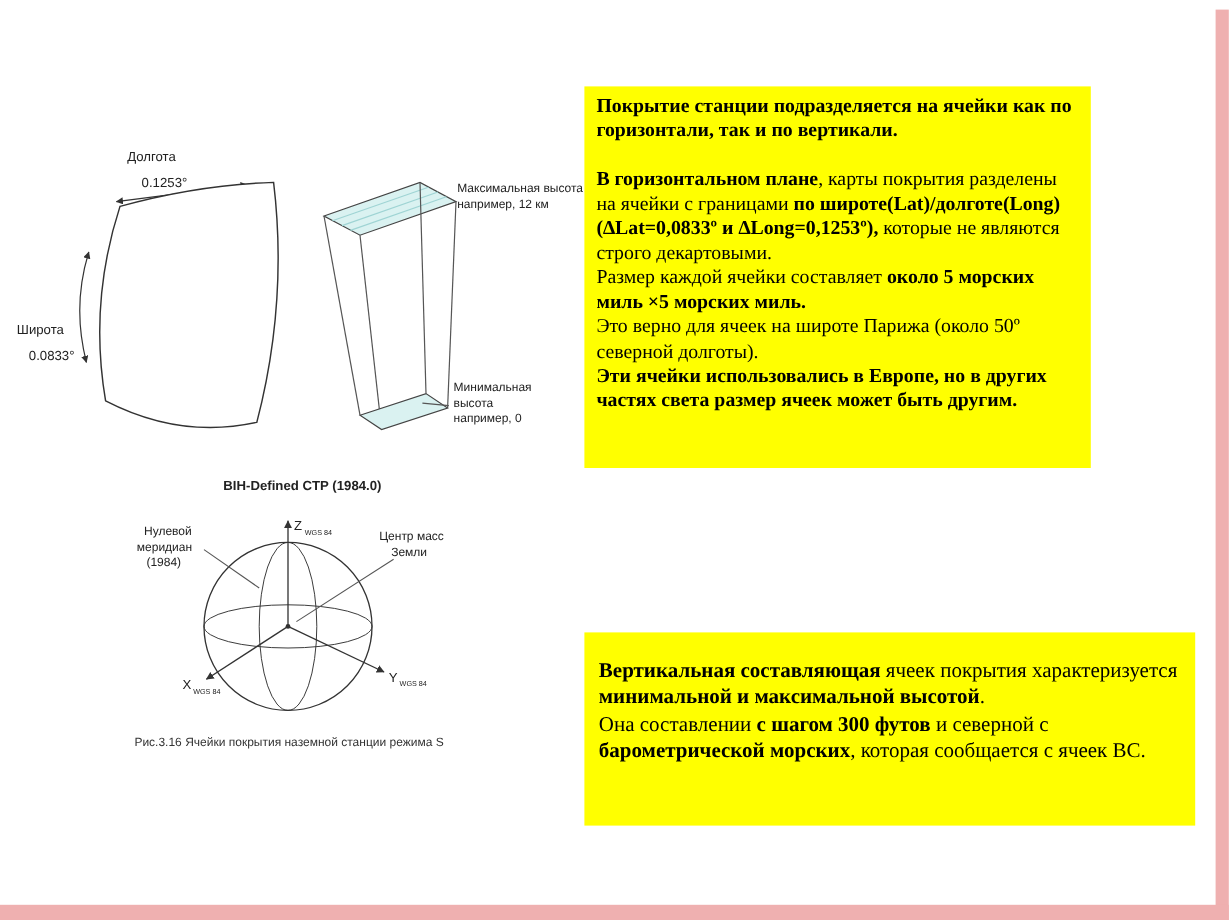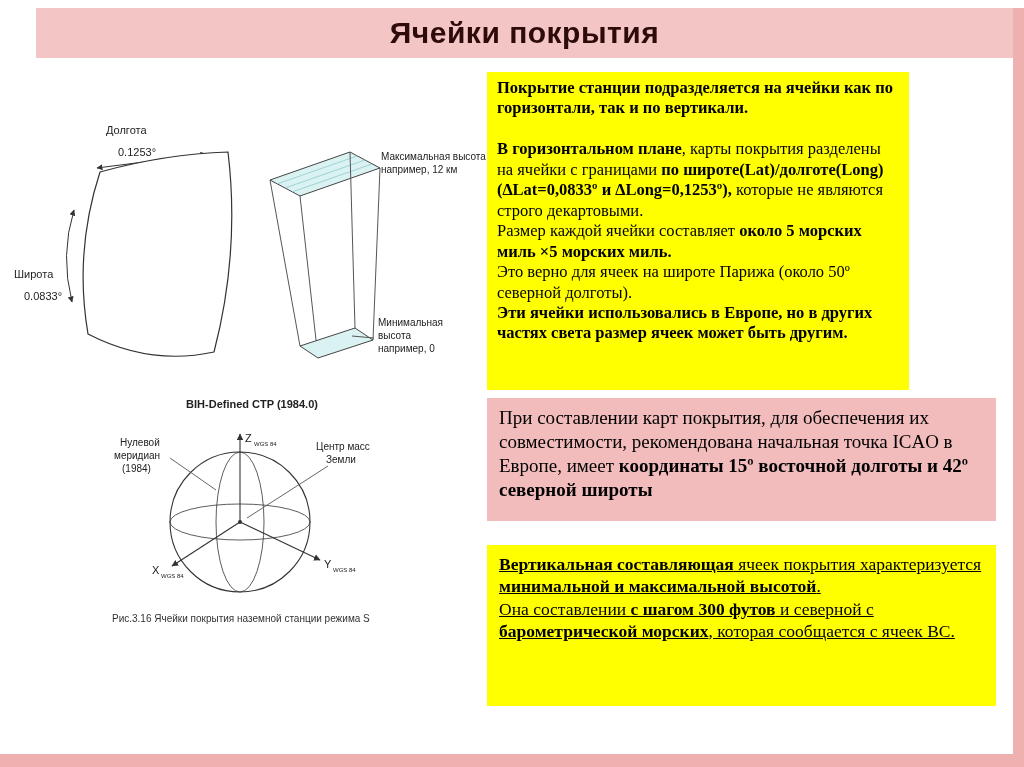--- a/index.html
+++ b/index.html
@@ -16,44 +16,40 @@
   .border-bottom{position:absolute;left:0;right:0;bottom:0;height:13px;background:#efb0b0;}
 
   
   .block{position:absolute;box-sizing:border-box;color:#000;}
   .block span{font-weight:400;}
   .block b{font-weight:700;}
   .b1{left:487px;top:72px;width:422px;min-height:318px;background:#ffff00;
       padding:6px 10px;font-size:16.5px;line-height:1.24;}
   .b2{left:487px;top:398px;width:509px;min-height:123px;background:#f3bcbc;
       padding:8px 12px;font-size:19px;line-height:1.26;}
-  .b3{left:487px;top:545px;width:509px;min-height:161px;background:#ffff00;
-      padding:8px 12px;font-size:17.5px;line-height:1.28;text-decoration:underline;}
+  .b3{left:487px;top:527px;width:509px;min-height:161px;background:#ffff00;
+      padding:20px 12px;font-size:17.5px;line-height:1.28;}
 
   
   svg{position:absolute;left:0;top:60px;}
   svg text{font-family:"Liberation Sans",sans-serif;fill:#222;}
   .lbl{font-size:11px;}
   .sm{font-size:10px;}
   .tiny{font-size:6px;}
   .figtitle{font-size:11px;font-weight:700;}
   .caption{font-size:10px;fill:#333;}
 </style>
 </head>
 <body>
 
 <div class="slide">
 
-  <div class="title-band">
-    <h1>Ячейки покрытия</h1>
-  </div>
 
   <div class="block b1"><b>Покрытие станции подразделяется на ячейки как по горизонтали, так и по вертикали.</b><br><br><b>В горизонтальном плане</b><span>, карты покрытия разделены на ячейки с границами </span><b>по широте(Lat)/долготе(Long) (∆Lat=0,0833º и ∆Long=0,1253º),</b><span>  которые не являются строго декартовыми.</span><br><span> Размер каждой ячейки составляет </span><b>около 5 морских миль ×5 морских миль.</b><br><span>Это верно для ячеек на широте Парижа (около 50º северной долготы).</span><br><b> Эти ячейки использовались в Европе, но в других частях света размер ячеек может быть другим.</b></div>
 
-  <div class="block b2"><span>При составлении карт покрытия, для обеспечения их совместимости, рекомендована начальная точка ICAO в Европе, имеет </span><b>координаты 15º восточной долготы и 42º северной широты</b></div>
 
   <div class="block b3"><b> Вертикальная составляющая</b><span> ячеек покрытия характеризуется </span><b>минимальной и максимальной высотой</b><span>.</span><br><span>Она составлении </span><b>с шагом 300 футов</b><span> и северной с </span><b>барометрической морских</b><span>, которая сообщается с ячеек ВС.</span></div>
 
   <svg width="487" height="707" viewBox="0 0 487 707">
     <defs>
       <marker id="ah" markerWidth="8" markerHeight="8" refX="5.5" refY="3" orient="auto-start-reverse">
         <path d="M0,0 L6,3 L0,6 z" fill="#333"></path>
       </marker>
     </defs>
 

